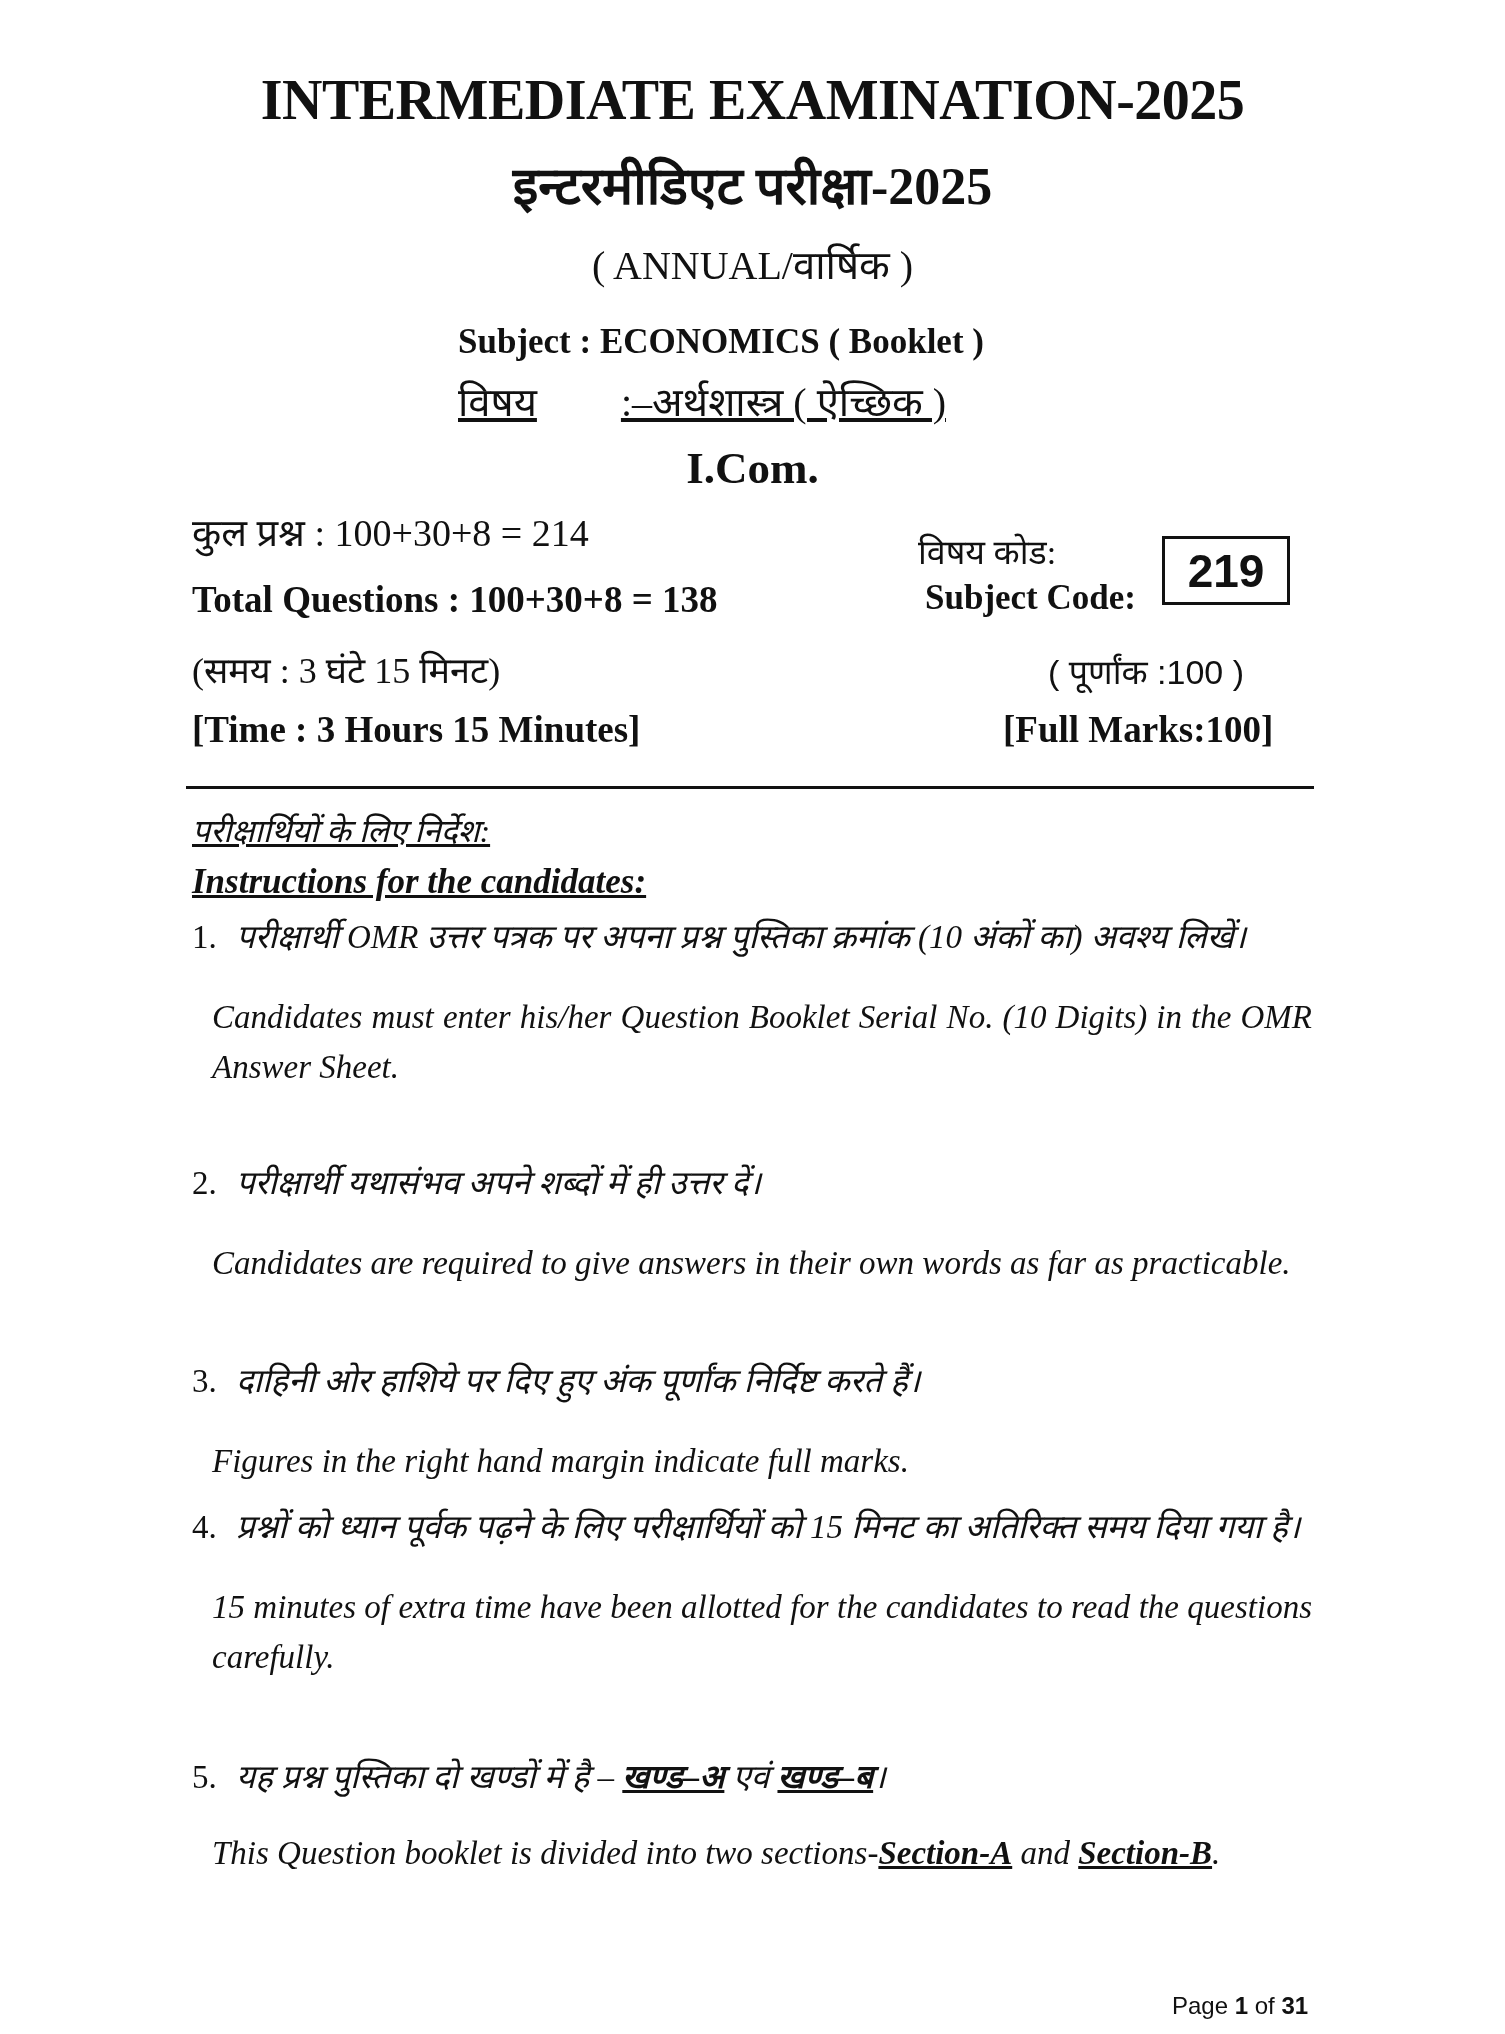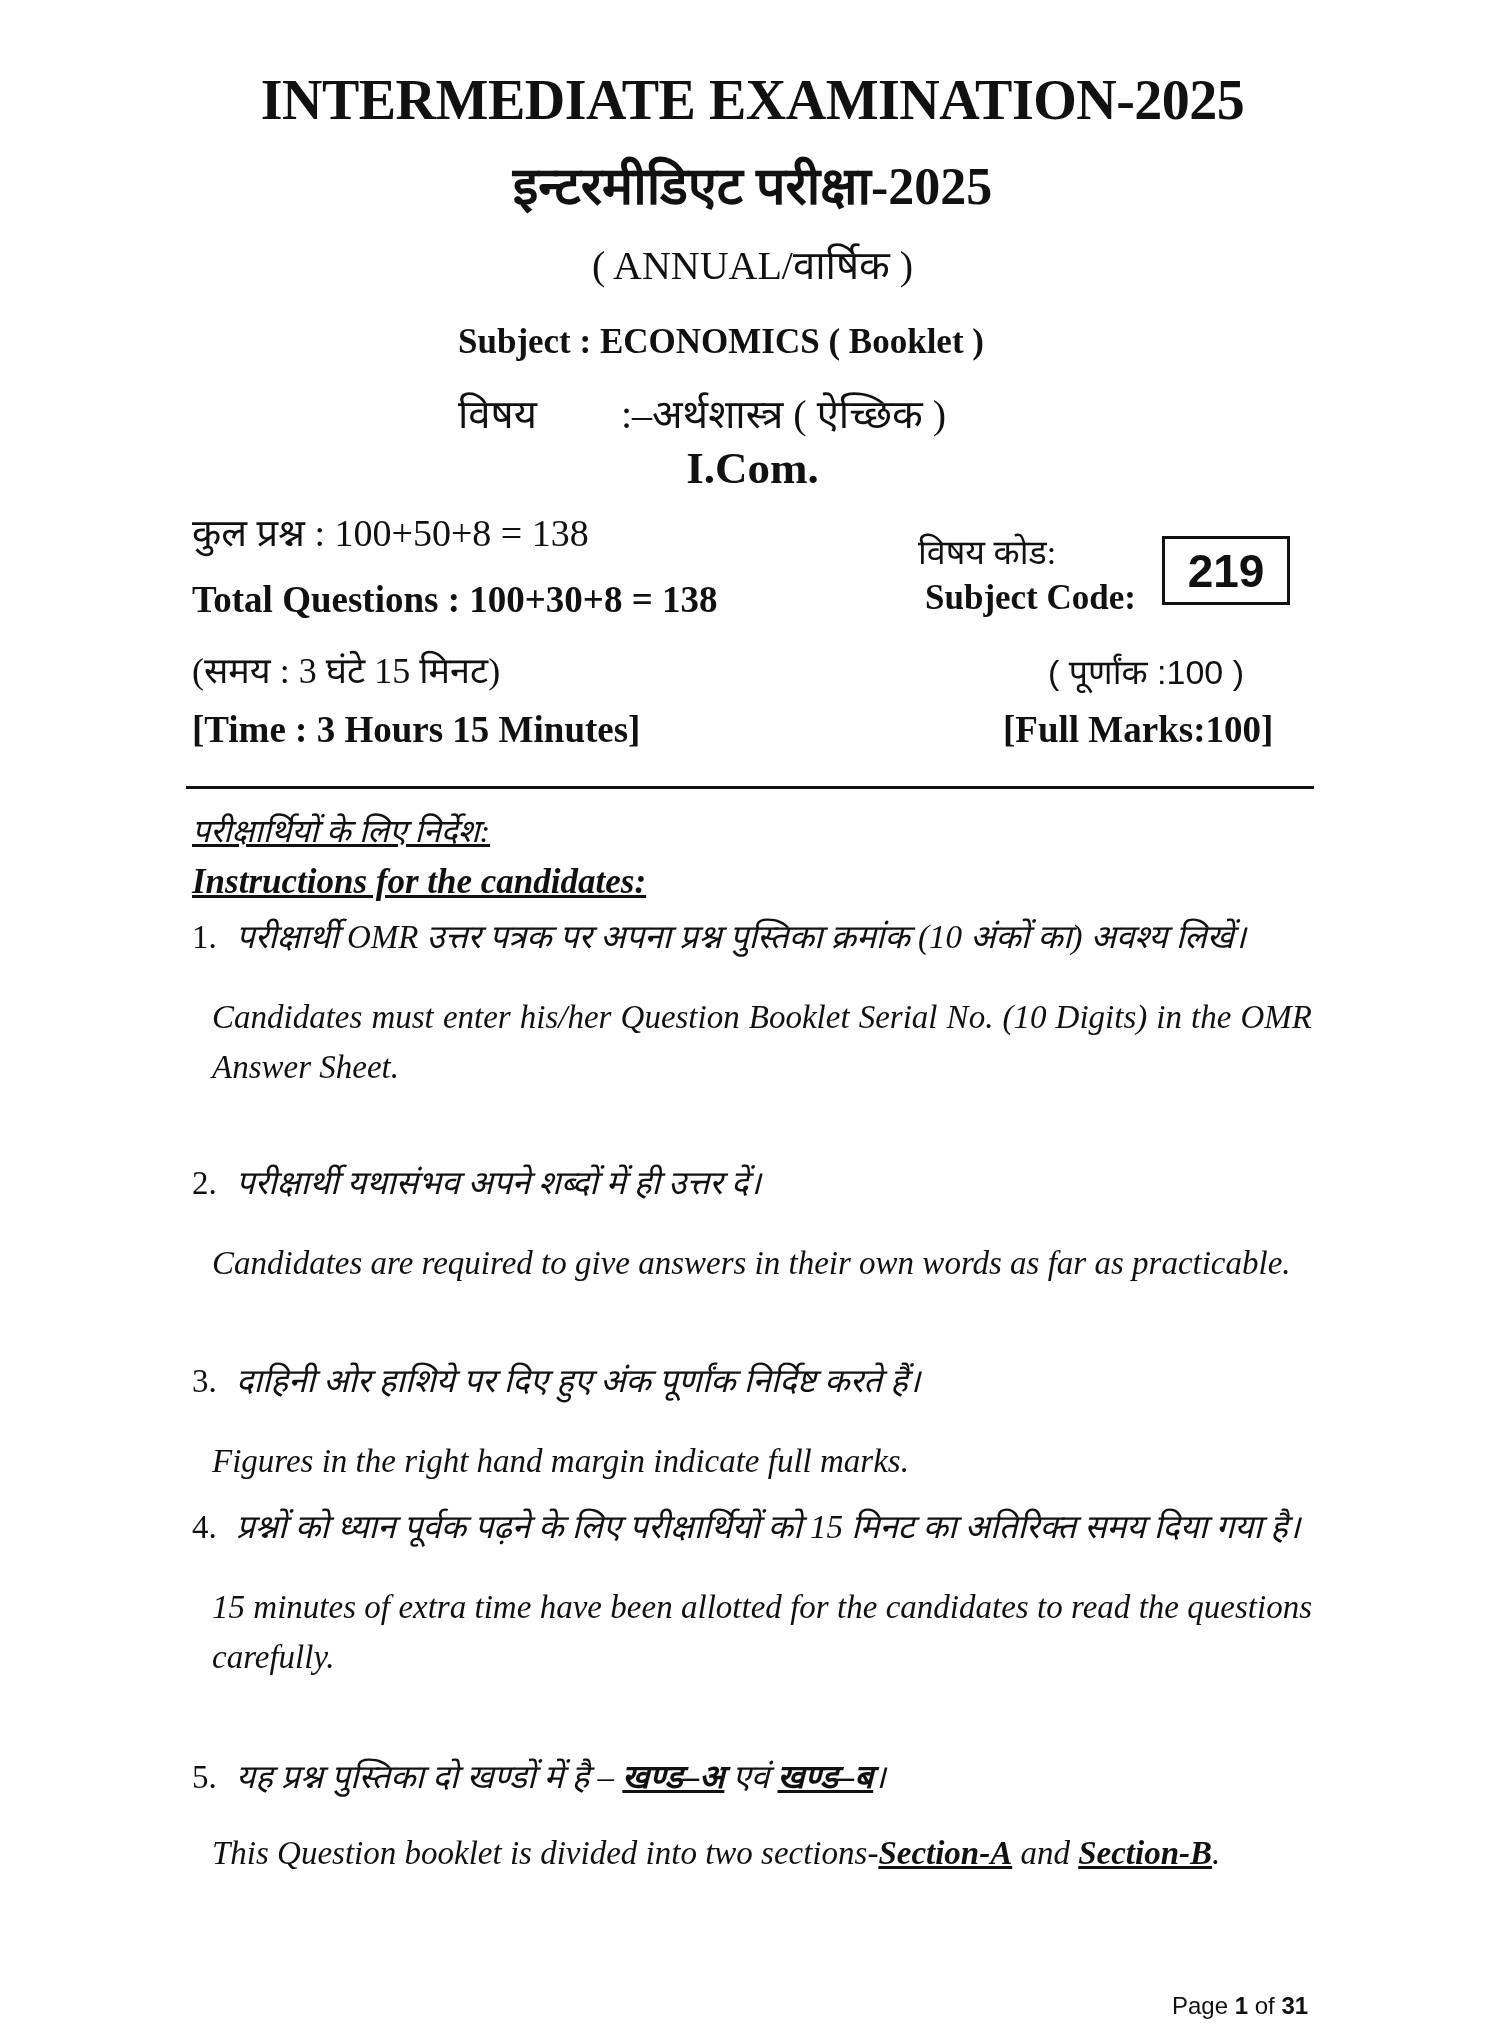--- a/index.html
+++ b/index.html
@@ -3,21 +3,21 @@
   <meta charset="utf-8">
   <style>
     html, body { margin: 0; padding: 0; background: #ffffff; }
     body { width: 1505px; height: 2034px; position: relative; overflow: hidden; color: #111111; font-family: "Liberation Serif", serif; }
     .abs { position: absolute; }
     .center { left: 0; width: 1505px; text-align: center; }
     .title-en { top: 68px; font-size: 56px; font-weight: bold; letter-spacing: -0.5px; }
     .title-hi { top: 148px; font-size: 52px; font-weight: bold; }
     .annual { top: 236px; font-size: 40px; }
     .subject-en { top: 322px; left: 458px; font-size: 35px; font-weight: bold; }
-    .subject-hi { top: 385px; left: 458px; font-size: 40px; }
+    .subject-hi { top: 373px; left: 458px; font-size: 40px; text-decoration: underline; }
     .subject-hi .gap { display: inline-block; width: 84px; }
     .icom { top: 442px; font-size: 45px; font-weight: bold; }
     .meta-left { left: 192px; font-size: 38px; }
     .kul { top: 505px; }
     .total { top: 578px; font-weight: bold; font-size: 37px; }
     .samay { top: 645px; font-size: 36px; }
     .time { top: 708px; font-weight: bold; font-size: 37px; }
     .code-hi { top: 528px; left: 918px; font-size: 34px; }
     .code-en { top: 578px; left: 925px; font-size: 35px; font-weight: bold; }
     .code-box { top: 536px; left: 1162px; width: 128px; height: 69px; border: 3px solid #111; box-sizing: border-box; display: flex; align-items: center; justify-content: center; font-family: "Liberation Sans", sans-serif; font-weight: bold; font-size: 46px; }
@@ -43,21 +43,21 @@
 
 <div class="abs subject-en">
   <span>Subject</span>
   <span>: ECONOMICS ( Booklet )</span>
 </div>
 <div class="abs subject-hi">
   <span>विषय</span><span class="gap"></span><span>:–अर्थशास्त्र ( ऐच्छिक )</span>
 </div>
 <div class="abs center icom">I.Com.</div>
 
-<div class="abs meta-left kul">कुल प्रश्न : 100+50+8 = 138</div>
+<div class="abs meta-left kul">कुल प्रश्न : 100+30+8 = 214</div>
 <div class="abs meta-left total">Total Questions : 100+30+8 = 138</div>
 <div class="abs meta-left samay">(समय : 3 घंटे 15 मिनट)</div>
 <div class="abs meta-left time">[Time : 3 Hours 15 Minutes]</div>
 
 <div class="abs code-hi">विषय कोड:</div>
 <div class="abs code-en">Subject Code:</div>
 <div class="abs code-box">219</div>
 <div class="abs purnank">( पूर्णांक :100 )</div>
 <div class="abs fullmarks">[Full Marks:100]</div>
 

